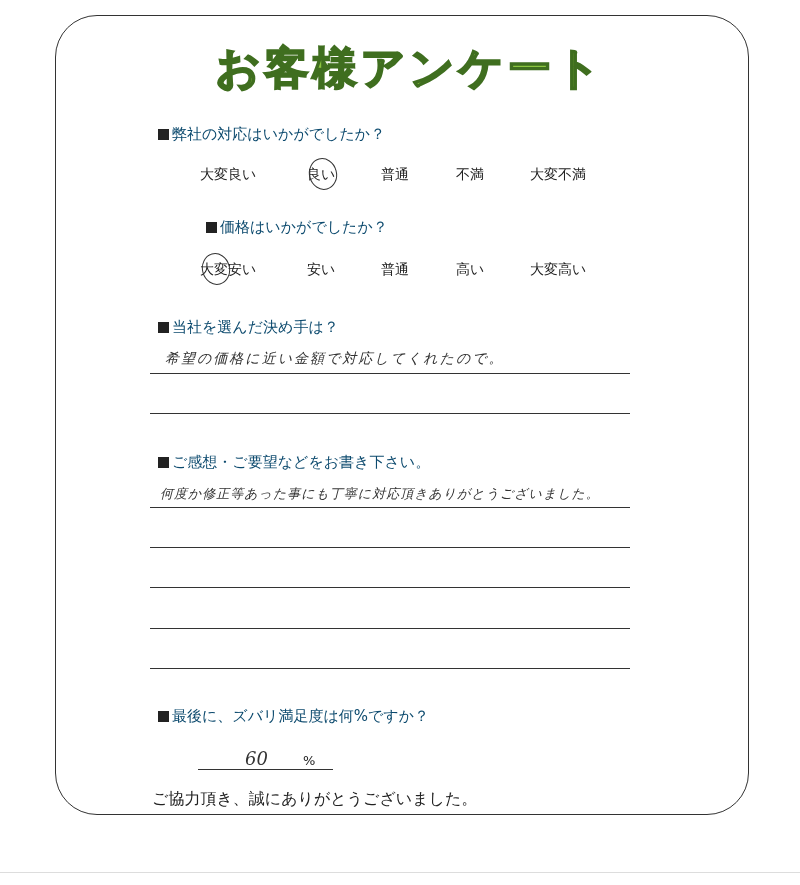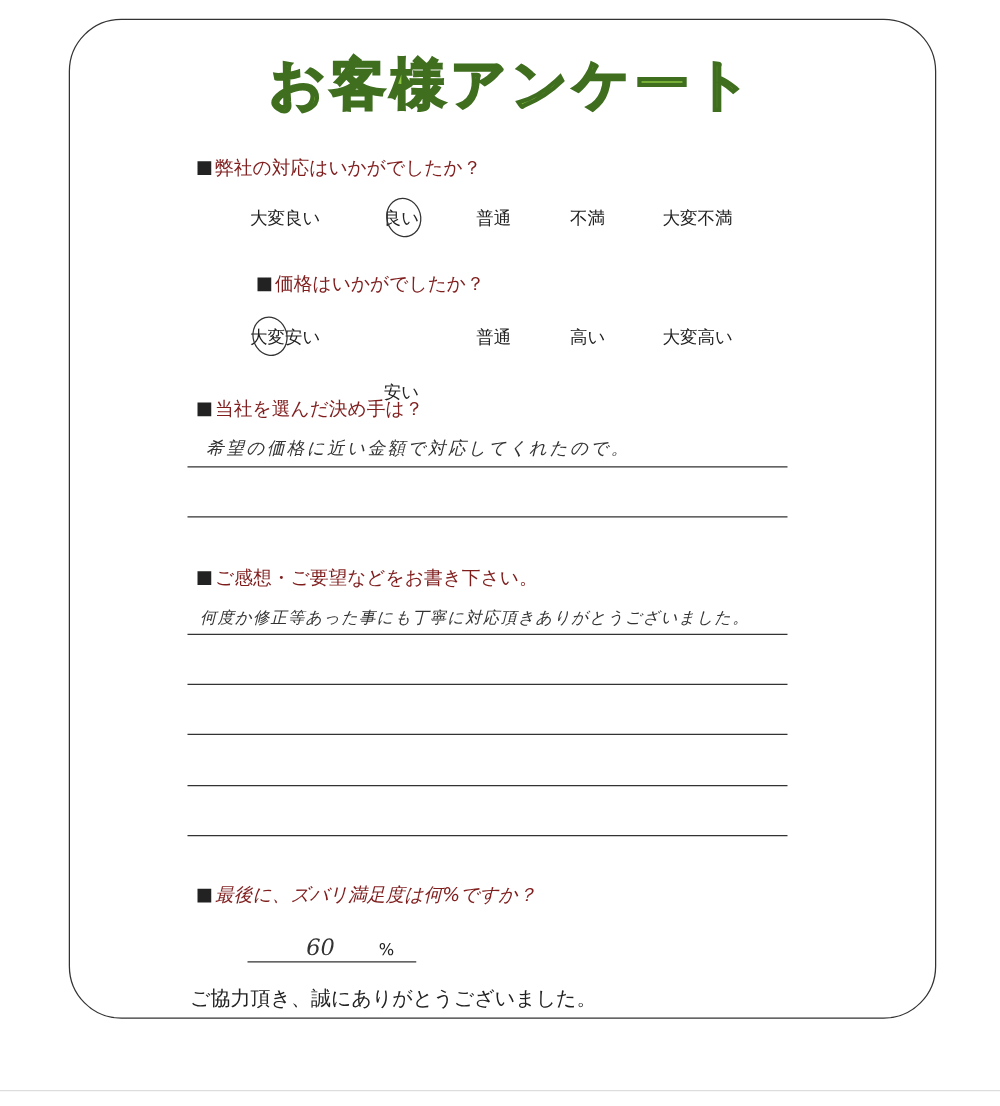--- a/index.html
+++ b/index.html
@@ -3,21 +3,21 @@
   <meta charset="utf-8">
   <style>
     html, body { margin: 0; padding: 0; background: #ffffff; }
     body { width: 800px; height: 885px; position: relative; overflow: hidden;
       font-family: "DejaVu Sans", "Liberation Sans", sans-serif; color: #222; }
     .card { position: absolute; left: 55px; top: 15px; width: 694px; height: 800px;
       border: 1.5px solid #333; border-radius: 42px; box-sizing: border-box; }
     .title { position: absolute; left: 130px; top: 28px; width: 560px; text-align: center;
       font-size: 44px; font-weight: bold; letter-spacing: 4px; color: #8cc63f;
       -webkit-text-stroke: 2px #3f6e1f; line-height: 80px; }
-    .q { position: absolute; left: 158px; font-size: 15px; color: #7f1d1d; }
+    .q { position: absolute; left: 158px; font-size: 15px; color: #0c4a6e; }
     .q .sq { display: inline-block; width: 11px; height: 11px; background: #222; margin-right: 3px; vertical-align: -1px; }
     .opts { position: absolute; left: 200px; width: 420px; font-size: 14px; }
     .opt { position: absolute; top: 0; white-space: nowrap; }
     .circled::after { content: ""; position: absolute; left: 2px; top: -8px; width: 26px; height: 30px;
       border: 1.2px solid #333; border-radius: 50%; transform: rotate(-15deg); }
     .rule { position: absolute; left: 150px; width: 480px; height: 0; border-top: 1.5px solid #333; }
     .hw { position: absolute; left: 165px; font-size: 14px; color: #333; letter-spacing: 2px;
       font-family: "DejaVu Serif", serif; font-style: italic; }
     .pct-line { position: absolute; left: 198px; top: 769px; width: 135px; border-top: 1.2px solid #333; }
     .pct-val { position: absolute; left: 245px; top: 748px; font-size: 18px; font-style: italic; font-family: "DejaVu Serif", serif; color: #333; }
@@ -40,21 +40,21 @@
   <span class="opt" style="left:181px;">普通</span>
   <span class="opt" style="left:256px;">不満</span>
   <span class="opt" style="left:330px;">大変不満</span>
 </div>
 
 <div class="q" style="top:218px;padding-left:48px;">
   <span class="sq"></span><span>価格はいかがでしたか？</span>
 </div>
 <div class="opts" style="top:261px;">
   <span class="opt circled" style="left:0;">大変安い</span>
-  <span class="opt" style="left:107px;margin-top:44px;">安い</span>
+  <span class="opt" style="left:107px;">安い</span>
   <span class="opt" style="left:181px;">普通</span>
   <span class="opt" style="left:256px;">高い</span>
   <span class="opt" style="left:330px;">大変高い</span>
 </div>
 
 <div class="q" style="top:318px;">
   <span class="sq"></span><span>当社を選んだ決め手は？</span>
 </div>
 <div class="hw" style="top:350px;">希望の価格に近い金額で対応してくれたので。</div>
 <div class="rule" style="top:373px;"></div>
@@ -63,21 +63,21 @@
 <div class="q" style="top:453px;">
   <span class="sq"></span><span>ご感想・ご要望などをお書き下さい。</span>
 </div>
 <div class="hw" style="top:485px; left:160px; font-size:13px; letter-spacing:1px;">何度か修正等あった事にも丁寧に対応頂きありがとうございました。</div>
 <div class="rule" style="top:507px;"></div>
 <div class="rule" style="top:547px;"></div>
 <div class="rule" style="top:587px;"></div>
 <div class="rule" style="top:628px;"></div>
 <div class="rule" style="top:668px;"></div>
 
-<div class="q" style="top:707px;font-style:italic;">
+<div class="q" style="top:707px;">
   <span class="sq"></span><span>最後に、ズバリ満足度は何%ですか？</span>
 </div>
 <div class="pct-val">60</div>
 <div class="pct-sym">%</div>
 <div class="pct-line"></div>
 
 <div class="thanks">ご協力頂き、誠にありがとうございました。</div>
 <div class="bottom-rule"></div>
 
 </body></html>

